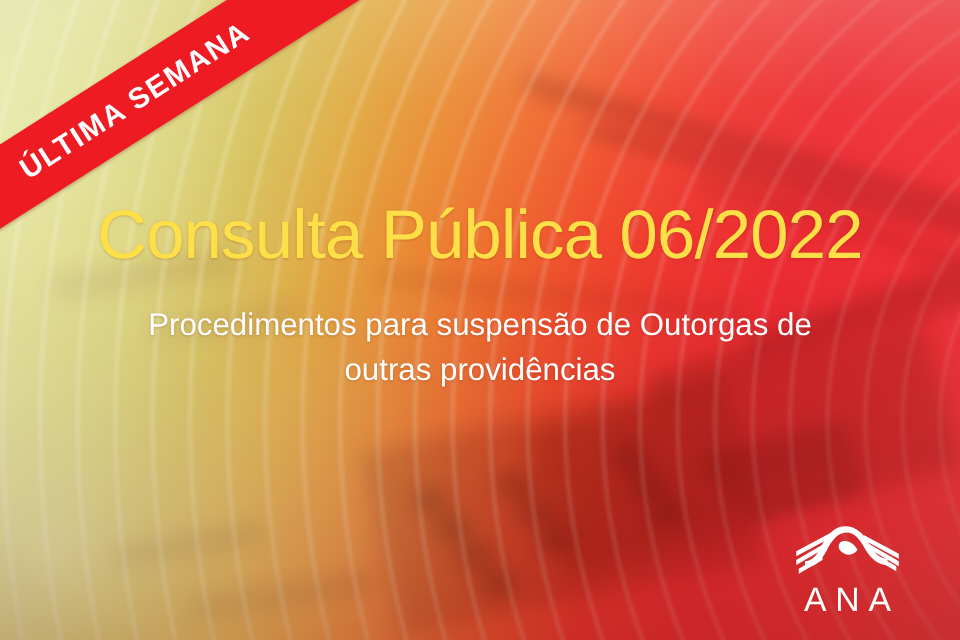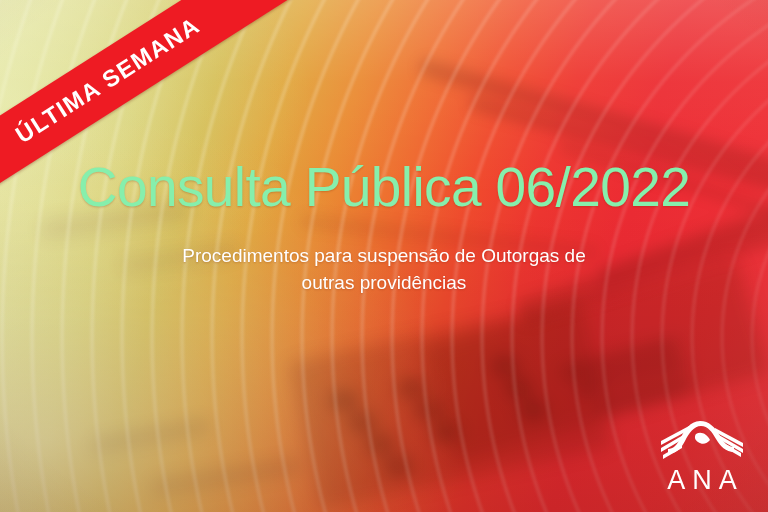--- a/index.html
+++ b/index.html
@@ -147,44 +147,44 @@
   .content {
     position: absolute;
     left: 0;
     right: 0;
     top: 158px;
     text-align: center;
     padding: 0 28px;
     box-sizing: border-box;
   }
   .title {
-    color: #86efac;
+    color: #fde047;
     font-size: 55px;
     font-weight: normal;
     letter-spacing: -0.6px;
     line-height: 1.08;
     margin: 0;
     text-shadow: 0 1px 2px rgba(120,30,0,0.25);
     white-space: nowrap;
   }
   .subtitle {
     margin: 26px auto 0;
     max-width: 640px;
     color: #ffffff;
-    font-size: 19px;
+    font-size: 25px;
     font-weight: normal;
     line-height: 1.42;
     text-shadow: 0 1px 2px rgba(120,30,0,0.25);
   }
   .subtitle-line { display: block; }
 
   
   .logo {
     position: absolute;
-    right: 12px;
+    right: 36px;
     bottom: 18px;
     width: 108px;
     display: flex;
     flex-direction: column;
     align-items: center;
   }
   .logo-mark { width: 84px; height: 48px; display: block; }
   .logo-text {
     margin-top: 4px;
     color: #ffffff;

